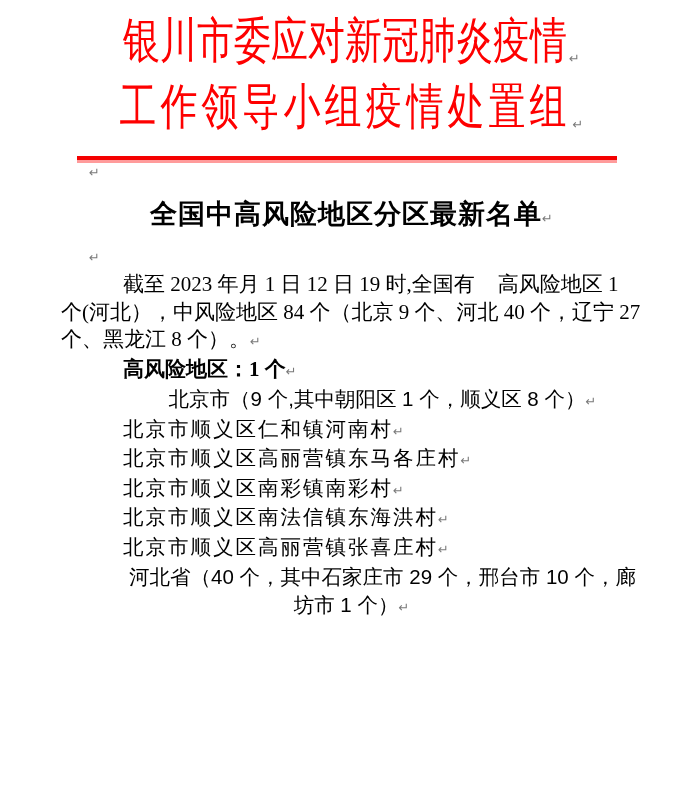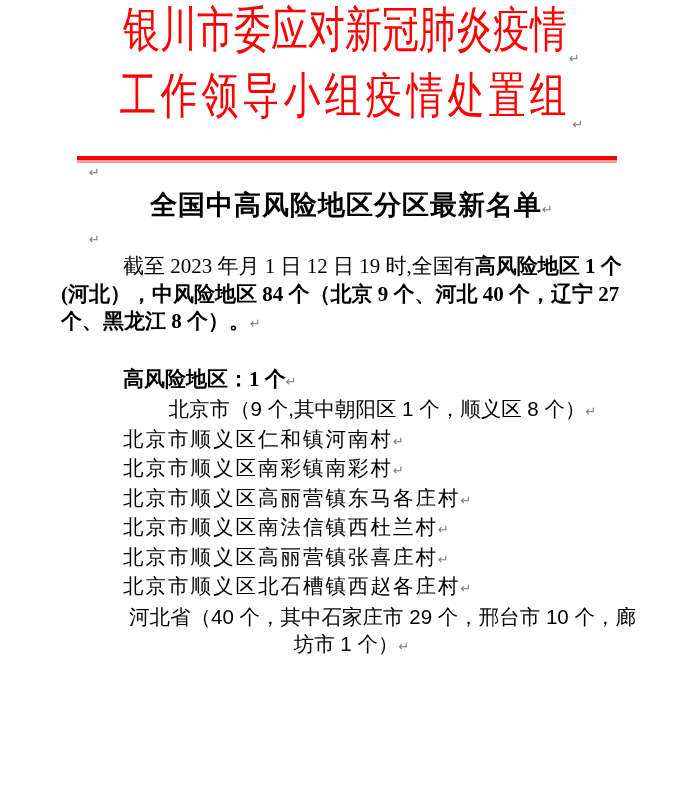--- a/index.html
+++ b/index.html
@@ -19,20 +19,21 @@
     width: 692px;
     height: 785px;
     padding: 8px 50px 0 61px;
     background: #ffffff;
   }
 
   
   .letterhead-line {
     height: 66px;
     display: flex;
+    align-items: center;
     justify-content: center;
     white-space: nowrap;
   }
   .letterhead-text {
     display: inline-block;
     font-size: 37px;
     color: #fe0000;
     transform: scaleY(1.32);
     transform-origin: center;
   }
@@ -65,50 +66,50 @@
     line-height: 18px;
     padding-left: 28px;
   }
   .pmark-row.tall {
     height: 26px;
     line-height: 24px;
   }
 
   
   .doc-heading {
-    margin: 7px;
+    margin: 16px;
     height: 30px;
     line-height: 30px;
     text-align: center;
     font-family: "Liberation Sans", "DejaVu Sans", sans-serif;
     font-size: 27px;
     font-weight: bold;
     letter-spacing: 1px;
     white-space: nowrap;
   }
 
   
   .bodytext p {
     margin: 0;
     font-size: 21px;
     line-height: 27.5px;
     text-indent: 62px;
   }
-  .intro .intro-emphasis { font-weight: bold; }
+  .intro .intro-emphasis { font-weight: normal; margin-left: 23px; }
 
   p.fangsong {
     font-size: 20.5px;
     letter-spacing: 2px;
   }
   p.hei {
     font-family: "Liberation Sans", "DejaVu Sans", sans-serif;
     font-size: 20.5px;
     text-align: center;
   }
-  p.song-bold { font-weight: bold; margin-top: 28px; }
+  p.song-bold { font-weight: bold; }
 </style>
 </head>
 <body>
 
 <div class="page">
 
   <div class="letterhead">
     <div class="letterhead-line first">
       <span class="letterhead-text">银川市委应对新冠肺炎疫情</span>
       <span class="pmark letterhead-pmark">↵</span>
@@ -133,22 +134,21 @@
     <span class="pmark">↵</span>
   </div>
 
   <div class="bodytext">
     <p class="intro"><span class="intro-lead">截至 2023 年月 1 日 12 日 19 时,全国有</span><span class="intro-emphasis">高风险地区 1 个(河北），中风险地区 84 个（北京 9 个、河北 40 个，辽宁 27 个、黑龙江 8 个）。</span><span class="pmark">↵</span></p>
 
     <div id="risk-area-list">
         <p class="song-bold"><span>高风险地区：1 个</span><span class="pmark">↵</span></p>
         <p class="hei"><span>北京市（9 个,其中朝阳区 1 个，顺义区 8 个）</span><span class="pmark">↵</span></p>
         <p class="fangsong"><span>北京市顺义区仁和镇河南村</span><span class="pmark">↵</span></p>
+        <p class="fangsong"><span>北京市顺义区高丽营镇东马各庄村</span><span class="pmark">↵</span></p>
         <p class="fangsong"><span>北京市顺义区南彩镇南彩村</span><span class="pmark">↵</span></p>
-        <p class="fangsong"><span>北京市顺义区高丽营镇东马各庄村</span><span class="pmark">↵</span></p>
-        <p class="fangsong"><span>北京市顺义区南法信镇西杜兰村</span><span class="pmark">↵</span></p>
+        <p class="fangsong"><span>北京市顺义区南法信镇东海洪村</span><span class="pmark">↵</span></p>
         <p class="fangsong"><span>北京市顺义区高丽营镇张喜庄村</span><span class="pmark">↵</span></p>
-        <p class="fangsong"><span>北京市顺义区北石槽镇西赵各庄村</span><span class="pmark">↵</span></p>
         <p class="hei"><span>河北省（40 个，其中石家庄市 29 个，邢台市 10 个，廊坊市 1 个）</span><span class="pmark">↵</span></p>
       </div>
   </div>
 
 </div>
 
 </body></html>

